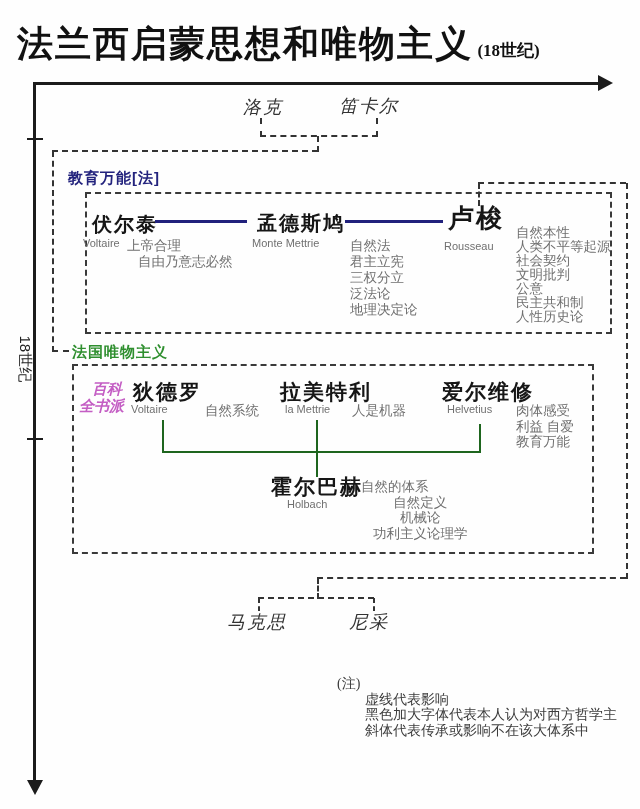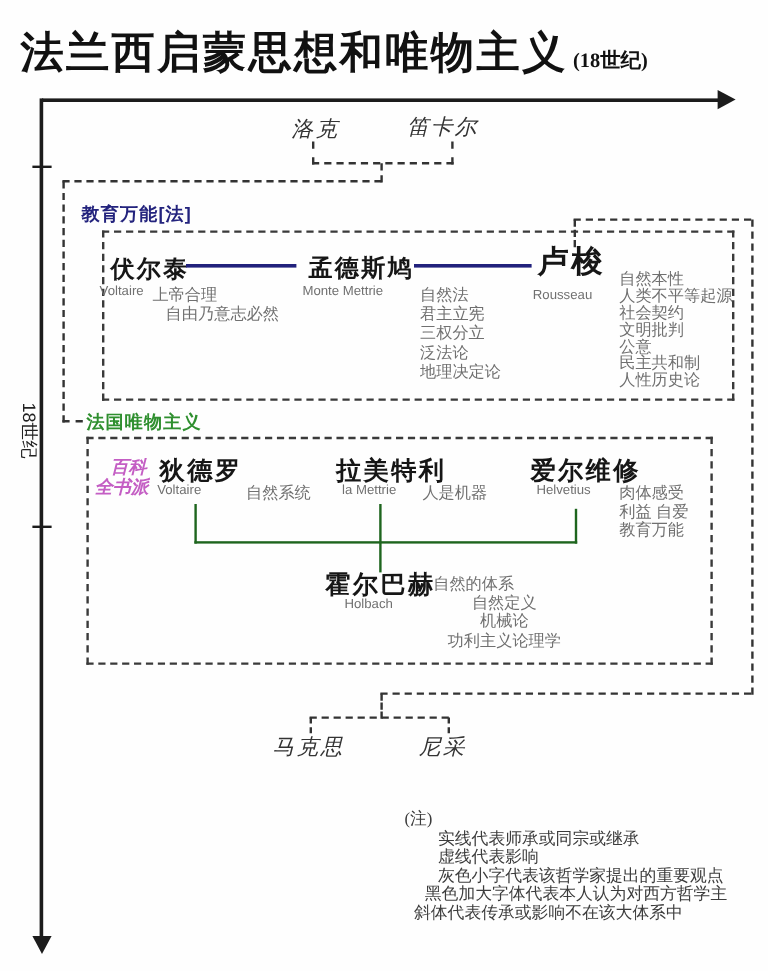--- a/index.html
+++ b/index.html
@@ -159,20 +159,18 @@
     <div>自然定义</div>
     <div>机械论</div>
     <div>功利主义论理学</div>
   </div>
 
   <div class="abs ext-name" style="left:227px;top:610px;">马克思</div>
   <div class="abs ext-name" style="left:349px;top:610px;text-align:center;">尼采</div>
 
   <div class="abs legend" style="left:330px;top:676px;">
     <div>(注)</div>
-    <div>实线代表师承或同宗或继承</div>
     <div>虚线代表影响</div>
-    <div>灰色小字代表该哲学家提出的重要观点</div>
     <div>黑色加大字体代表本人认为对西方哲学主</div>
     <div>斜体代表传承或影响不在该大体系中</div>
   </div>
 
 </div>
 
 </body></html>

